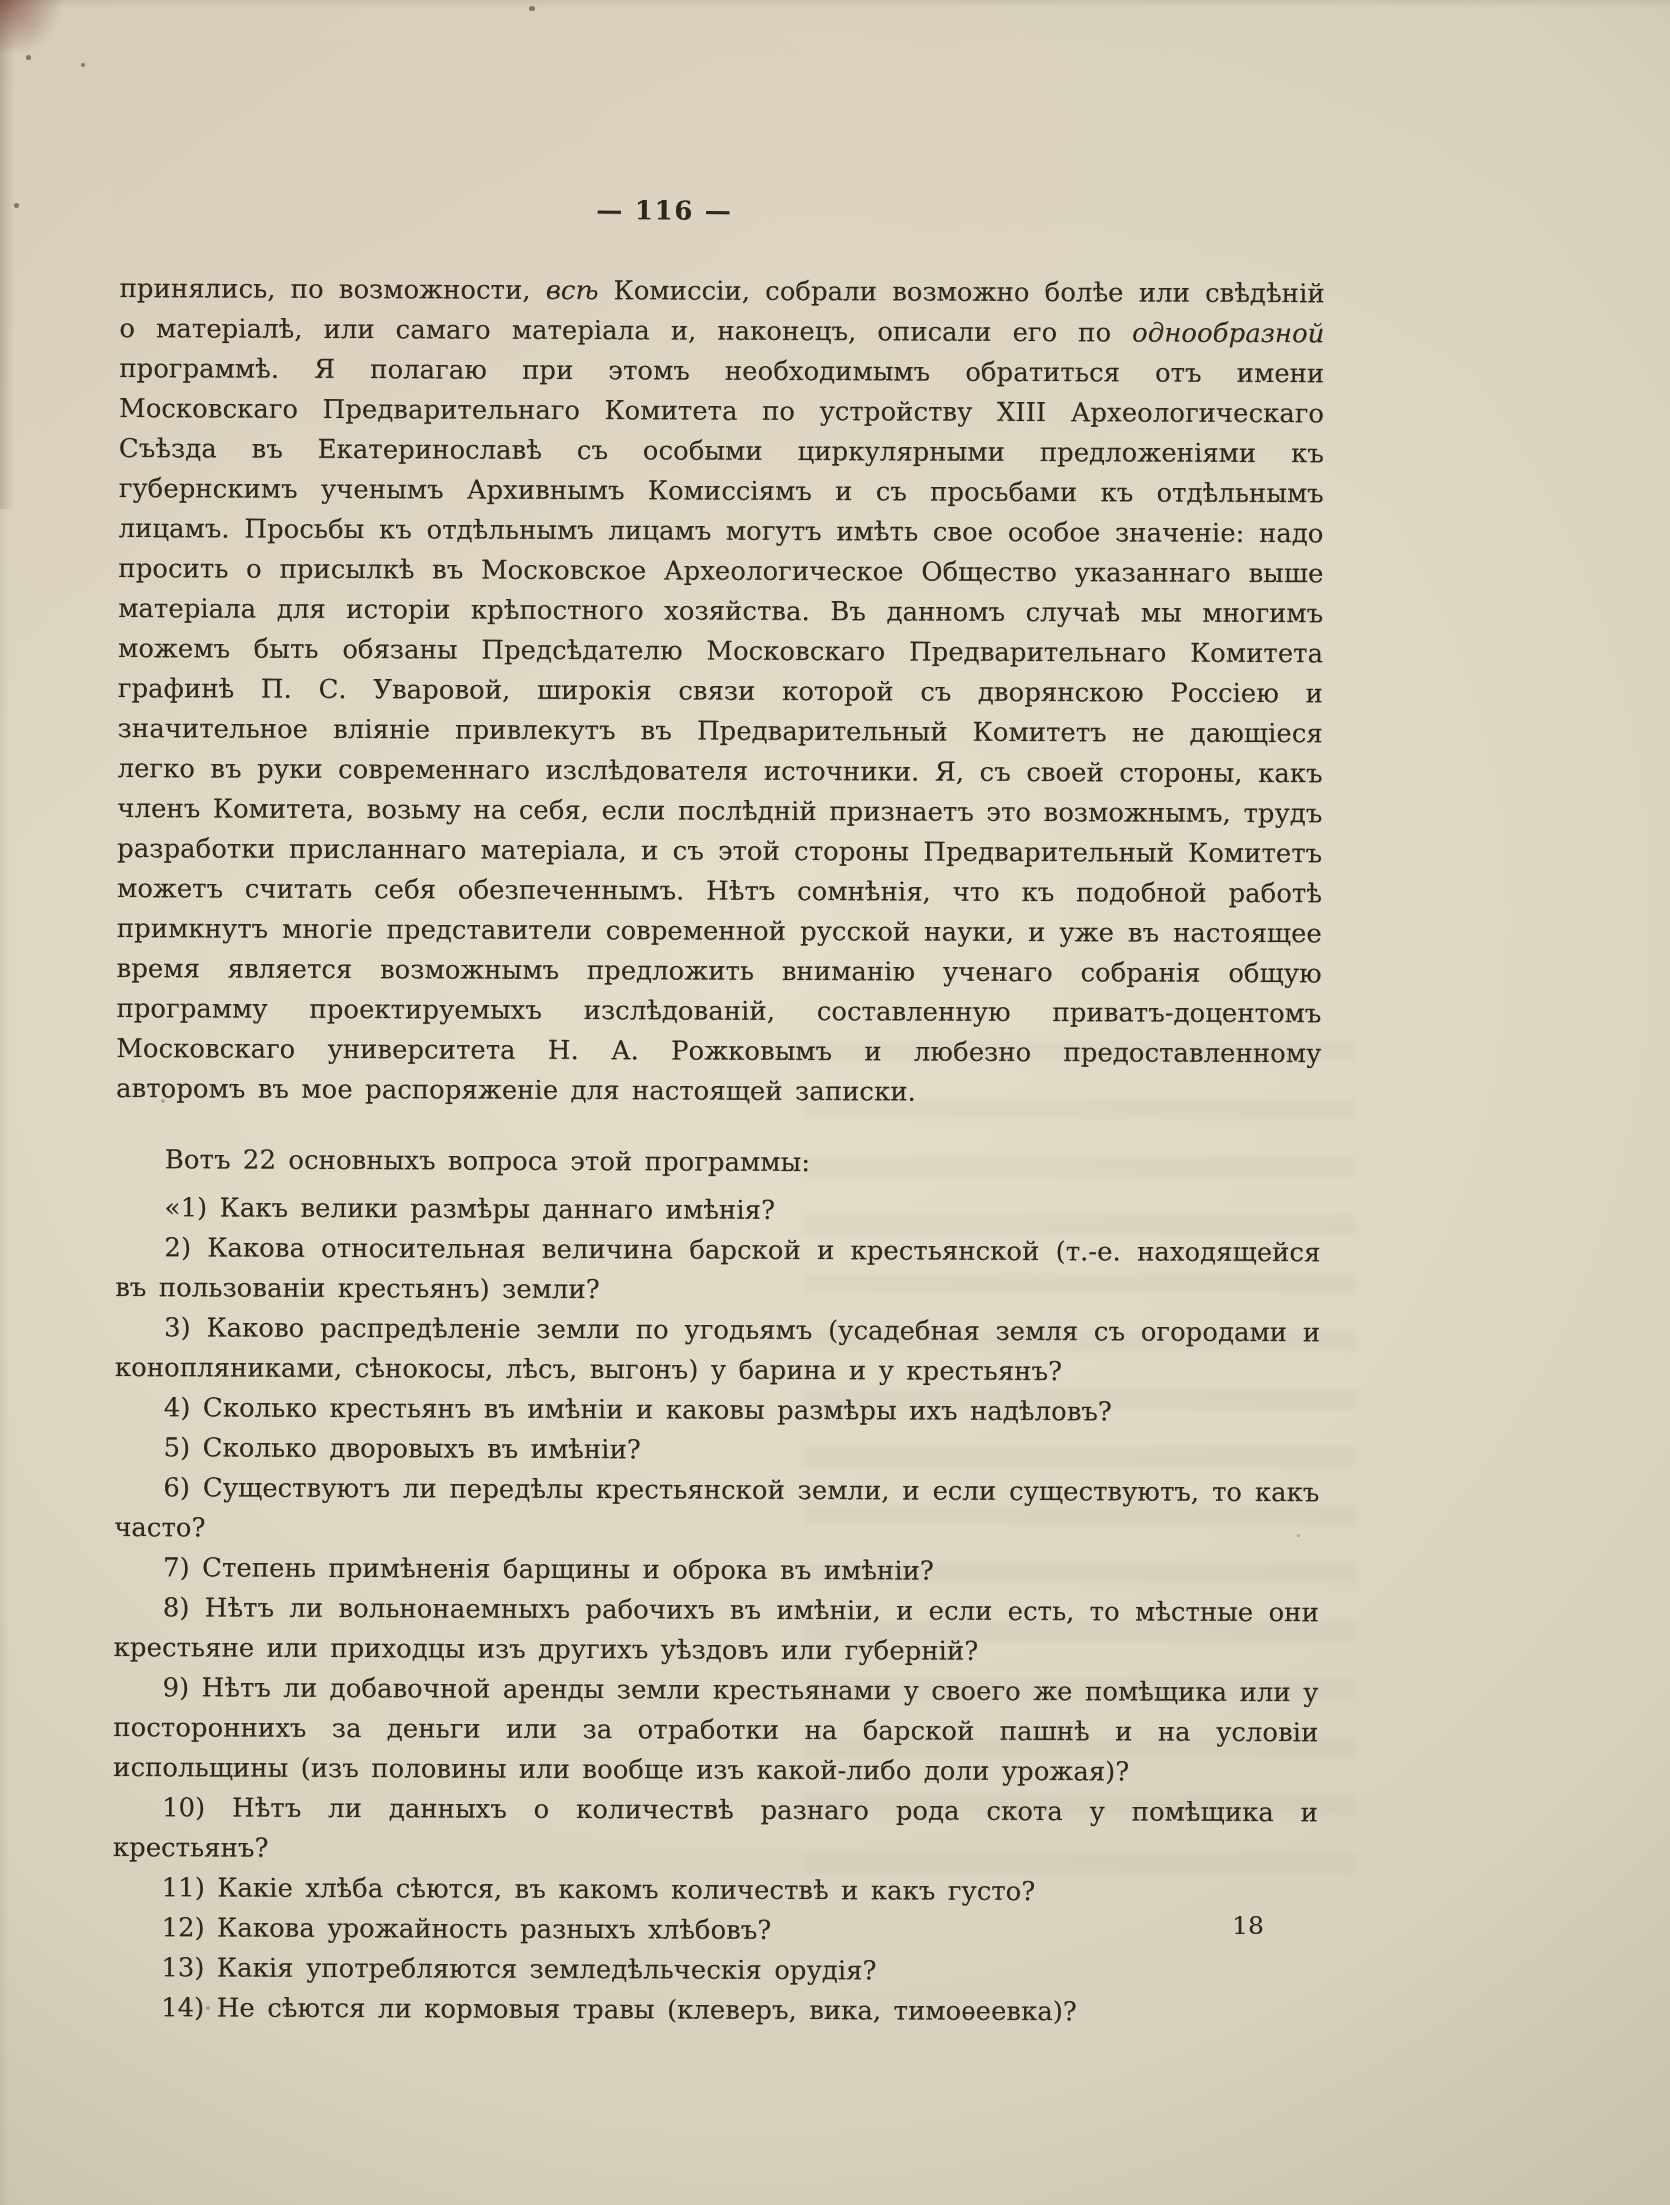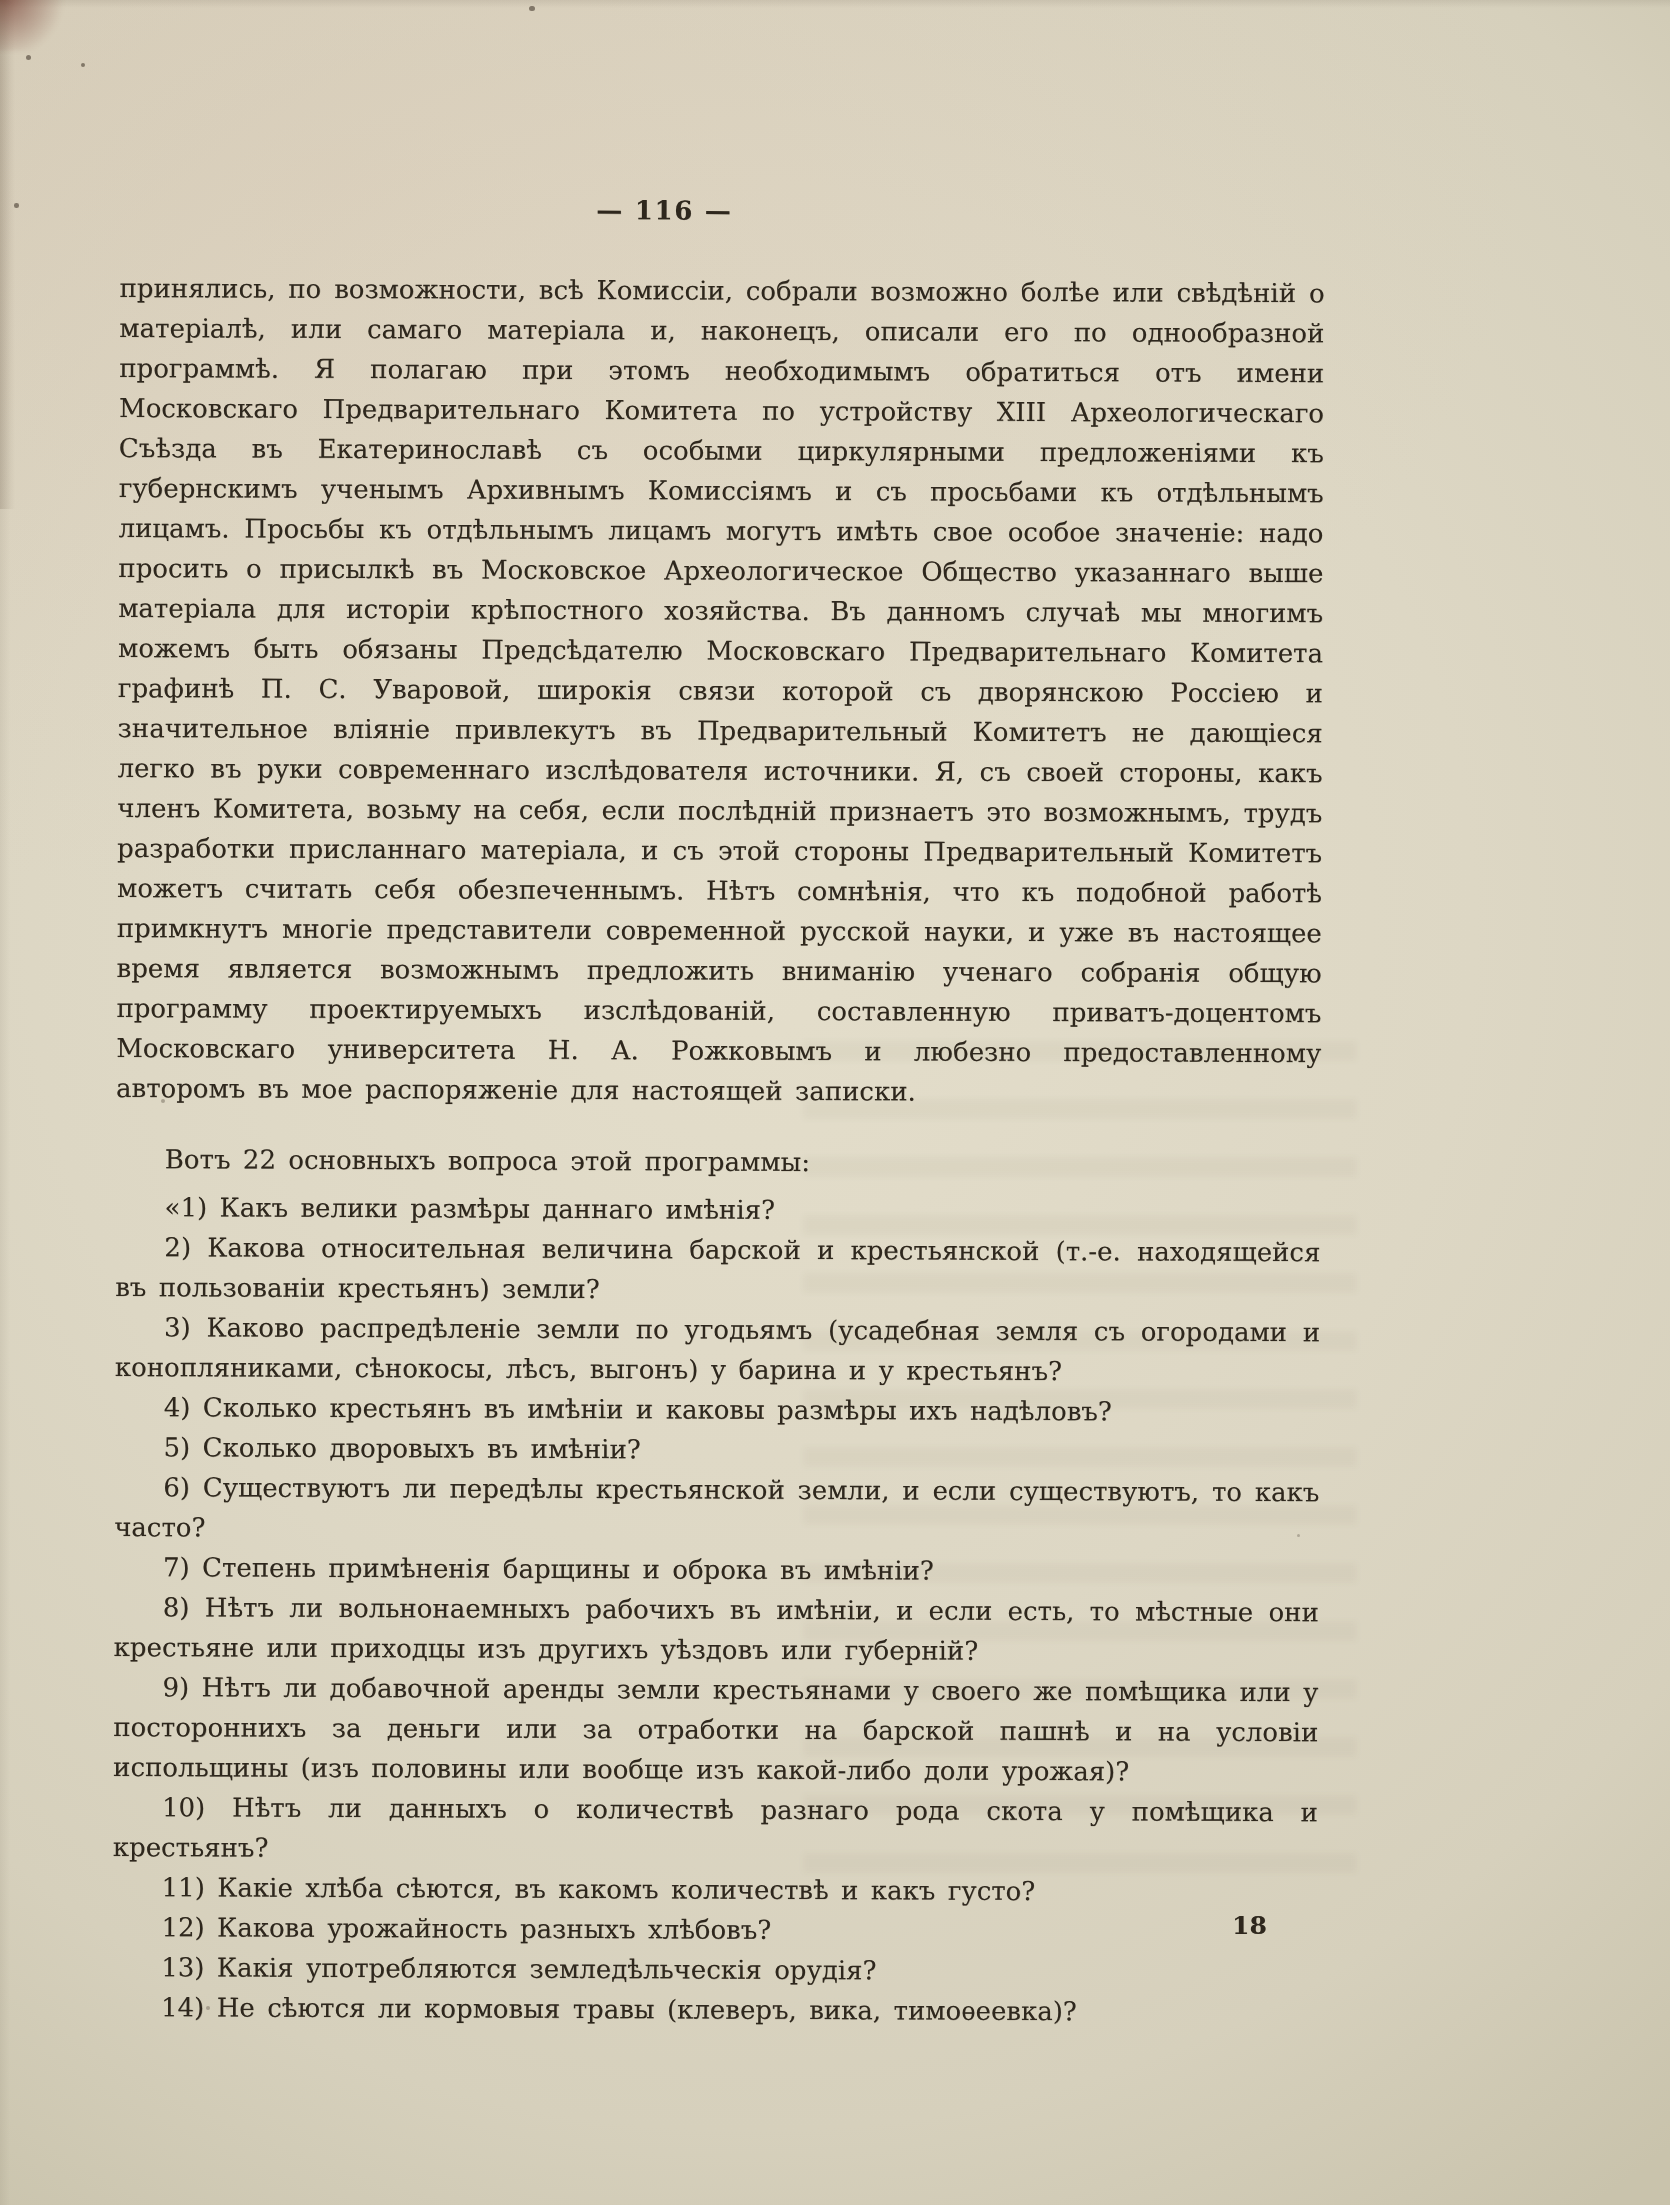--- a/index.html
+++ b/index.html
@@ -86,36 +86,36 @@
     font-size: 26px;
     line-height: 40px;
     text-align: justify;
     word-spacing: 0.16em;
   }
 
   .bodytext p { margin: 0; }
 
   .par-main { text-indent: 0; }
 
-  .italic-word { }
+  .italic-word { font-style: italic; }
 
   .intro {
     text-indent: 49px;
     margin-top: 31px !important;
     margin-bottom: 8px !important;
   }
 
   .question { text-indent: 49px; }
 
   .signature {
     position: absolute;
     left: 1232px;
     top: 1911px;
     font-size: 25px;
-    font-weight: bold;
+    font-weight: normal;
     color: #2e271d;
     text-shadow: 0.3px 0.3px 0.6px rgba(46,39,29,0.35);
   }
 </style>
 </head>
 <body>
 
 <div class="scan">
 
   <div class="ghost-showthrough"></div>

